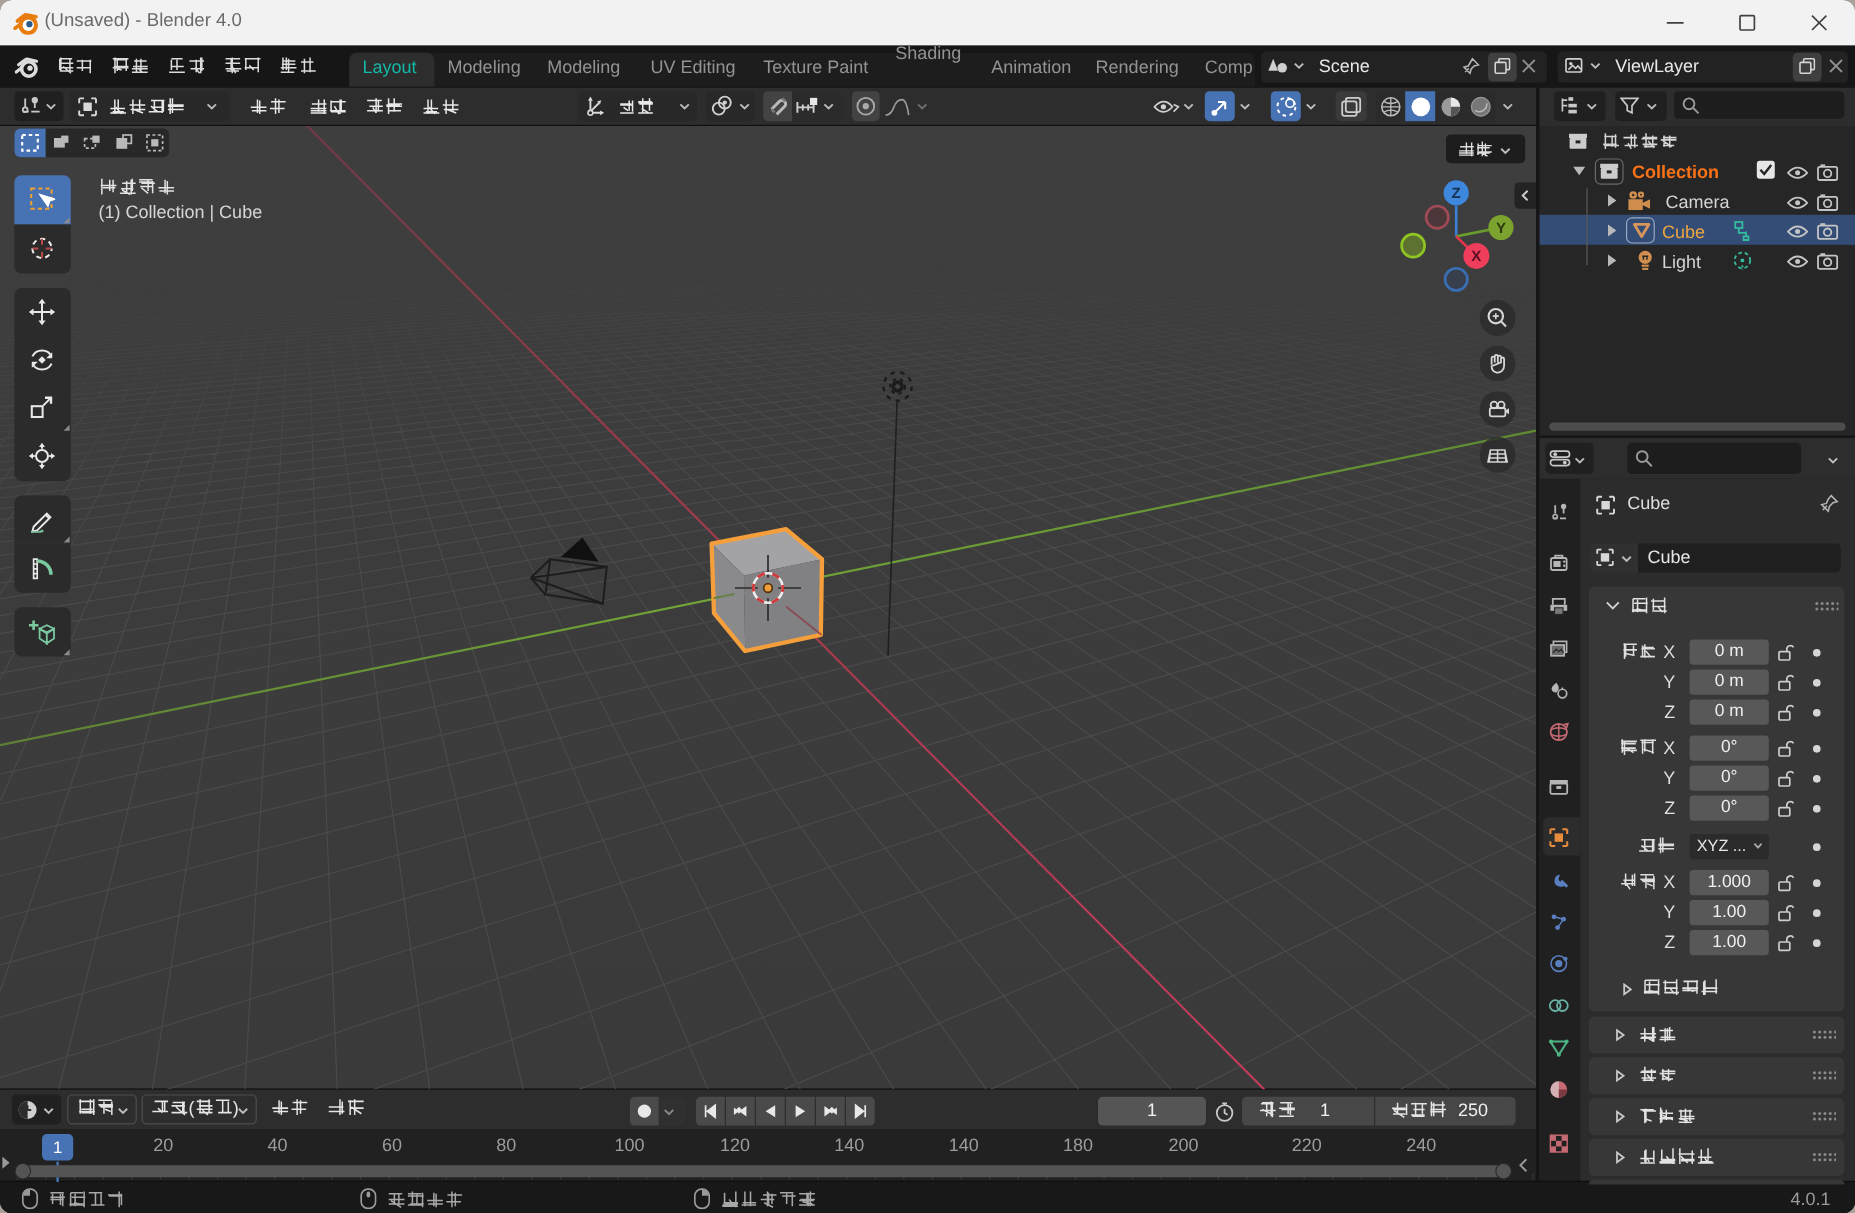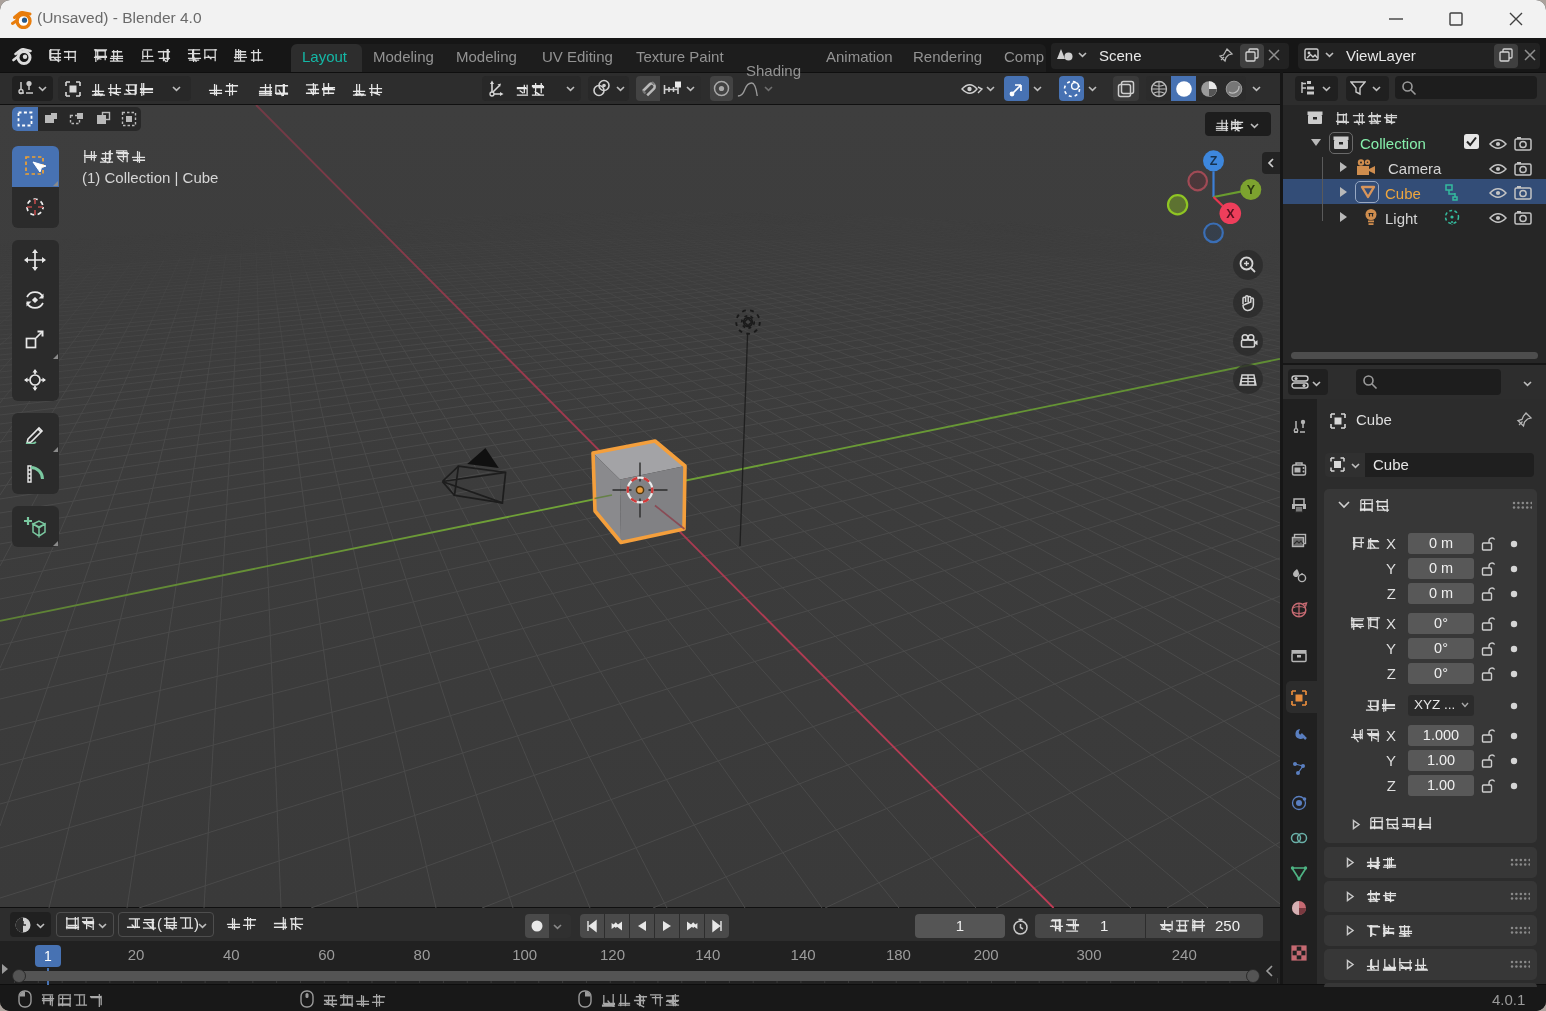--- a/index.html
+++ b/index.html
@@ -71,21 +71,21 @@
       </svg><svg class="cj" width="15" height="15" viewBox="0 0 16 16" style="margin:0 0.5px 0px 0.5px">
         <path d="M2 5H13M2 13H15M5 2V15M10 1V14" stroke="#dcdcdc" stroke-width="1.35" fill="none"></path>
       </svg></div>
     <div class="abs" style="left:291px;top:44px;width:755px;height:28px;background:#1d1d1d;border-radius:6px 6px 0 0"></div>
     <div class="abs" style="left:291px;top:44px;width:71px;height:28px;background:#2d2d2d;border-radius:6px 6px 0 0"></div>
     <div class="abs" style="left:302px;top:48px;color:#14b8a6;font-size:15px;font-weight:normal;white-space:nowrap;">Layout</div>
     <div class="abs" style="left:373px;top:48px;color:#939393;font-size:15px;font-weight:normal;white-space:nowrap;">Modeling</div>
     <div class="abs" style="left:456px;top:48px;color:#939393;font-size:15px;font-weight:normal;white-space:nowrap;">Modeling</div>
     <div class="abs" style="left:542px;top:48px;color:#939393;font-size:15px;font-weight:normal;white-space:nowrap;">UV Editing</div>
     <div class="abs" style="left:636px;top:48px;color:#939393;font-size:15px;font-weight:normal;white-space:nowrap;">Texture Paint</div>
-    <div class="abs" style="left:746px;top:62px;color:#939393;font-size:15px;font-weight:normal;white-space:nowrap;">Shading</div>
+    <div class="abs" style="left:746px;top:36px;color:#939393;font-size:15px;font-weight:normal;white-space:nowrap;">Shading</div>
     <div class="abs" style="left:826px;top:48px;color:#939393;font-size:15px;font-weight:normal;white-space:nowrap;">Animation</div>
     <div class="abs" style="left:913px;top:48px;color:#939393;font-size:15px;font-weight:normal;white-space:nowrap;">Rendering</div>
     <div class="abs" style="left:1004px;top:48px;color:#939393;font-size:15px;font-weight:normal;white-space:nowrap;">Comp</div>
     <div class="abs" style="left:1051px;top:43px;width:238px;height:26px;background:#222;border-radius:4px"></div>
     <svg class="abs" width="18" height="16" style="left:1056px;top:47px" viewBox="0 0 18 16">
       <path d="M5 2 L9 12 L1 12 Z" fill="#cfcfcf"></path>
       <circle cx="12.5" cy="9.5" r="4" fill="#cfcfcf"></circle>
     </svg>
     <svg class="abs" width="9" height="6" style="left:1078px;top:52px" viewBox="0 0 9 6">
       <path d="M1 1l3.5 3.4L8 1" stroke="#bdbdbd" stroke-width="1.6" fill="none"></path>
@@ -490,21 +490,21 @@
       </svg></div>
     <svg class="abs" width="11" height="12" style="left:1310px;top:136px" viewBox="0 0 11 12">
       <path d="M1 3h10L6 10z" fill="#b9b9b9"></path>
     </svg>
     <div class="abs" style="left:1329px;top:132px;width:24px;height:22px;border:1px solid #6a6a6a;border-radius:5px;background:none"></div>
     <svg class="abs" width="16" height="15" style="left:1333px;top:135px" viewBox="0 0 16 15">
       <rect x="1" y="5" width="14" height="9" rx="1" fill="#ccc"></rect>
       <rect x="0.5" y="1.5" width="15" height="3.5" fill="#ccc"></rect>
       <rect x="6" y="7" width="4" height="2.5" fill="#262626"></rect>
     </svg>
-    <div class="abs" style="left:1360px;top:135px;color:#86efac;font-size:15px;font-weight:normal;white-space:nowrap;">Collection</div>
+    <div class="abs" style="left:1360px;top:135px;color:#f97316;font-size:15px;font-weight:bold;white-space:nowrap;">Collection</div>
     <svg class="abs" width="17" height="17" style="left:1463px;top:133px" viewBox="0 0 17 17">
       <rect x="1" y="1" width="15" height="15" rx="2.5" fill="#e6e6e6"></rect>
       <path d="M4 8.5l3.2 3.5L13 4.5" stroke="#222" stroke-width="2" fill="none"></path>
     </svg>
     <svg class="abs" width="18" height="14" style="left:1489px;top:137px" viewBox="0 0 18 14">
       <path d="M1 7q8-8.5 16 0q-8 8.5-16 0Z" stroke="#c4c4c4" stroke-width="1.5" fill="none"></path>
       <circle cx="9" cy="7" r="2.1" fill="#c4c4c4"></circle>
     </svg>
     <svg class="abs" width="18" height="15" style="left:1514px;top:136px" viewBox="0 0 18 15">
       <rect x="1" y="3" width="16" height="11" rx="1.5" fill="none" stroke="#c4c4c4" stroke-width="1.5"></rect>
@@ -1035,21 +1035,21 @@
     <div class="abs" style="left:116.0px;top:946px;color:#9c9c9c;font-size:15px;font-weight:normal;white-space:nowrap;width:40px;text-align:center">20</div>
     <div class="abs" style="left:211.3px;top:946px;color:#9c9c9c;font-size:15px;font-weight:normal;white-space:nowrap;width:40px;text-align:center">40</div>
     <div class="abs" style="left:306.6px;top:946px;color:#9c9c9c;font-size:15px;font-weight:normal;white-space:nowrap;width:40px;text-align:center">60</div>
     <div class="abs" style="left:401.9px;top:946px;color:#9c9c9c;font-size:15px;font-weight:normal;white-space:nowrap;width:40px;text-align:center">80</div>
     <div class="abs" style="left:497.20000000000005px;top:946px;color:#9c9c9c;font-size:15px;font-weight:normal;white-space:nowrap;width:40px;text-align:right">100</div>
     <div class="abs" style="left:592.5px;top:946px;color:#9c9c9c;font-size:15px;font-weight:normal;white-space:nowrap;width:40px;text-align:center">120</div>
     <div class="abs" style="left:687.8px;top:946px;color:#9c9c9c;font-size:15px;font-weight:normal;white-space:nowrap;width:40px;text-align:center">140</div>
     <div class="abs" style="left:783.1px;top:946px;color:#9c9c9c;font-size:15px;font-weight:normal;white-space:nowrap;width:40px;text-align:center">140</div>
     <div class="abs" style="left:878.4px;top:946px;color:#9c9c9c;font-size:15px;font-weight:normal;white-space:nowrap;width:40px;text-align:center">180</div>
     <div class="abs" style="left:973.6999999999999px;top:946px;color:#9c9c9c;font-size:15px;font-weight:normal;white-space:nowrap;width:40px;text-align:left">200</div>
-    <div class="abs" style="left:1069.0px;top:946px;color:#9c9c9c;font-size:15px;font-weight:normal;white-space:nowrap;width:40px;text-align:center">300</div>
+    <div class="abs" style="left:1069.0px;top:946px;color:#9c9c9c;font-size:15px;font-weight:normal;white-space:nowrap;width:40px;text-align:center">220</div>
     <div class="abs" style="left:1164.3px;top:946px;color:#9c9c9c;font-size:15px;font-weight:normal;white-space:nowrap;width:40px;text-align:center">240</div>
     <svg class="abs" width="1280" height="6" style="left:0;top:978px" viewBox="0 0 1280 6">
       <rect x="14.0" y="0" width="1" height="5" fill="#3a3a3a"></rect>
       <rect x="37.83" y="0" width="1" height="5" fill="#3a3a3a"></rect>
       <rect x="61.66" y="0" width="1" height="5" fill="#3a3a3a"></rect>
       <rect x="85.49" y="0" width="1" height="5" fill="#3a3a3a"></rect>
       <rect x="109.32" y="0" width="1" height="5" fill="#3a3a3a"></rect>
       <rect x="133.14999999999998" y="0" width="1" height="5" fill="#3a3a3a"></rect>
       <rect x="156.98" y="0" width="1" height="5" fill="#3a3a3a"></rect>
       <rect x="180.81" y="0" width="1" height="5" fill="#3a3a3a"></rect>

